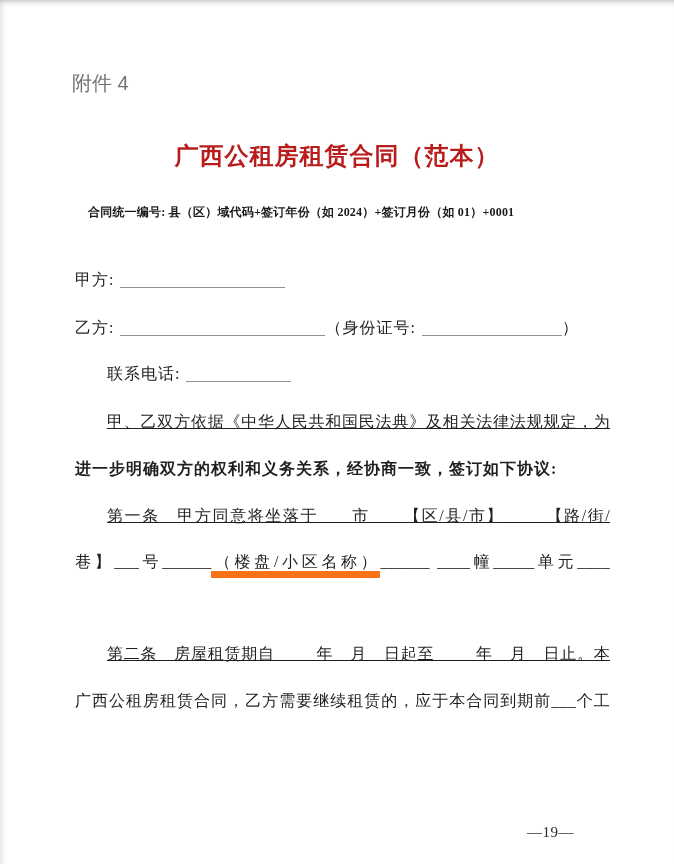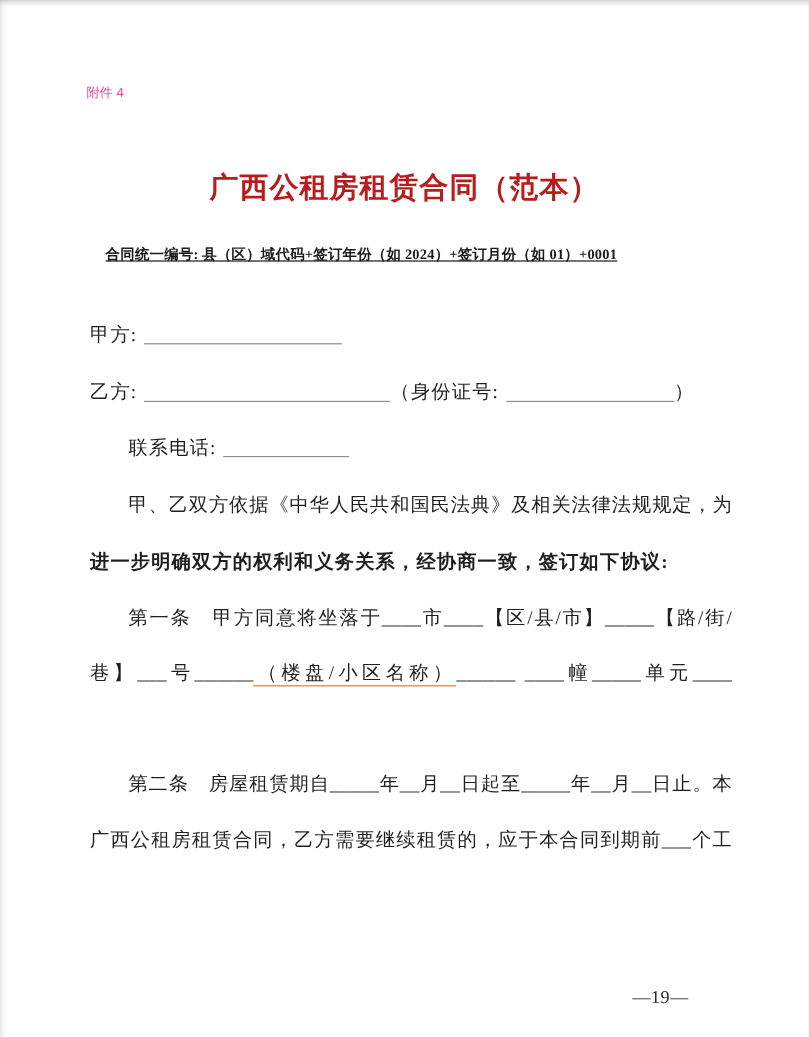--- a/index.html
+++ b/index.html
@@ -28,31 +28,31 @@
     height: 24px;
     letter-spacing: 0.2px;
     white-space: nowrap;
   }
   .wrapok { white-space: normal; font-weight: bold; }
   .j {
     white-space: normal;
     text-align: justify;
     text-align-last: justify;
   }
-  .ind { text-indent: 32px; }
+  .ind { text-indent: 32px; text-decoration: underline; }
   .ls { letter-spacing: 1px; }
 
   .attachment {
     position: absolute;
     left: 72px;
     top: 70px;
     font-family: "Liberation Sans", "DejaVu Sans", sans-serif;
     font-weight: 500;
-    font-size: 11px;
-    color: #ec4899;
+    font-size: 20px;
+    color: #737373;
   }
   .title {
     position: absolute;
     left: 0;
     top: 140px;
     width: 674px;
     text-align: center;
     font-size: 24px;
     font-weight: bold;
     letter-spacing: 1px;
@@ -61,31 +61,30 @@
   .contract-no {
     position: absolute;
     left: 88px;
     top: 204px;
     width: 520px;
     font-size: 12px;
     font-weight: bold;
     letter-spacing: 0.2px;
     color: #1a1a1a;
     white-space: nowrap;
-    text-decoration: underline;
   }
   .bl {
     display: inline-block;
     height: 15px;
     border-bottom: 1px solid #8f8f8f;
     vertical-align: -3px;
     margin-left: 6px;
   }
   .ul-label {
-    border-bottom: 1px solid #f97316;
+    border-bottom: 7px solid #f97316;
     padding-bottom: 1px;
   }
   .page-number {
     position: absolute;
     left: 527px;
     top: 808px;
     font-size: 15px;
     letter-spacing: 0.5px;
     color: #2b2b2b;
     margin-top: 16px;

